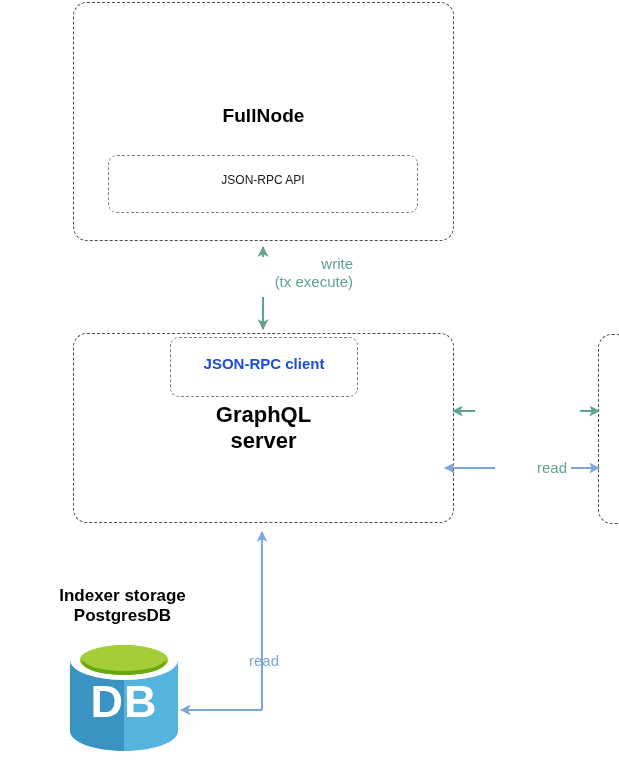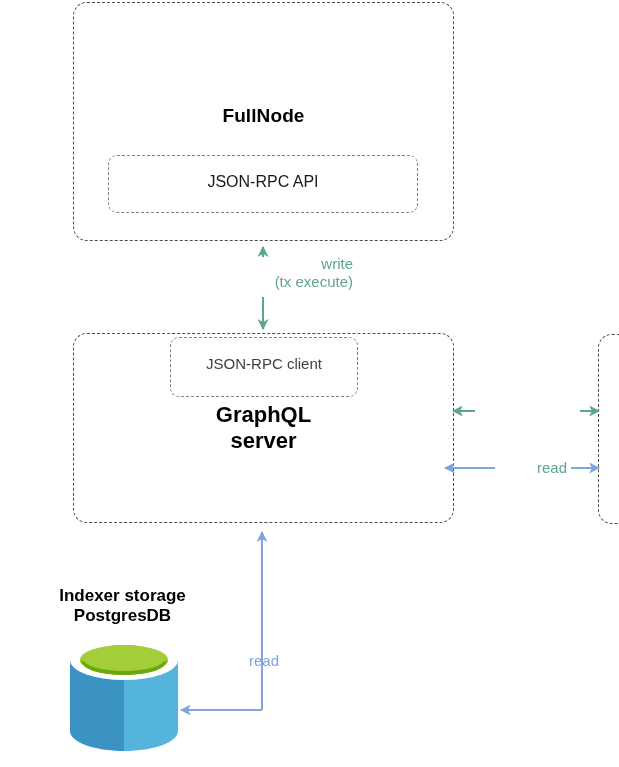--- a/index.html
+++ b/index.html
@@ -52,29 +52,30 @@
     left: 33px;
     top: 105px;
     width: 381px;
     font-size: 19px;
     letter-spacing: 0.1px;
   }
   #jsonrpc-api-label {
     left: 68px;
     top: 173px;
     width: 310px;
-    font-size: 16px;
+    font-size: 12px;
     color: #1a1a1a;
   }
   #jsonrpc-client-label {
     left: 130px;
     top: 355px;
     width: 188px;
     font-size: 15px;
-    color: #404040;
+    color: #1d4ed8;
+    font-weight: bold;
   }
   #graphql-title {
     left: 33px;
     top: 402px;
     width: 381px;
     font-size: 22px;
   }
   #indexer-title {
     left: 0px;
     top: 586px;
@@ -211,20 +212,21 @@
     <ellipse cx="54" cy="22" rx="54" ry="20" fill="#ffffff"></ellipse>
 
     <ellipse cx="54" cy="22" rx="44" ry="15" fill="#a4ce39"></ellipse>
 
     <path d="M10,22 A44,15 0 0 0 98,22 A44,15 0 0 0 10,22 Z" fill="#a4ce39"></path>
     <path d="M11,24 A44,15 0 0 0 97,24 L97,22 A44,15 0 0 1 11,22 Z" fill="#6aa80c"></path>
     <ellipse cx="54" cy="25" rx="41" ry="12" fill="#6aa80c"></ellipse>
     <ellipse cx="54" cy="21" rx="41" ry="12" fill="#a4ce39"></ellipse>
   </svg>
 
+  <div id="db-letters">DB</div>
 
   <svg id="connectors">
     <defs>
       <marker id="arrow-teal-up" viewBox="0 0 10 10" refX="5" refY="9" markerWidth="5.5" markerHeight="5.5" orient="auto-start-reverse">
         <path d="M 0 9 L 5 0 L 10 9 L 5 6.5 Z" fill="#5fa493"></path>
       </marker>
       <marker id="arrow-teal" viewBox="0 0 10 10" refX="9" refY="5" markerWidth="5.5" markerHeight="5.5" orient="auto">
         <path d="M 0 0 L 10 5 L 0 10 L 2.6 5 Z" fill="#5fa493"></path>
       </marker>
       <marker id="arrow-teal-start" viewBox="0 0 10 10" refX="1" refY="5" markerWidth="5.5" markerHeight="5.5" orient="auto">

